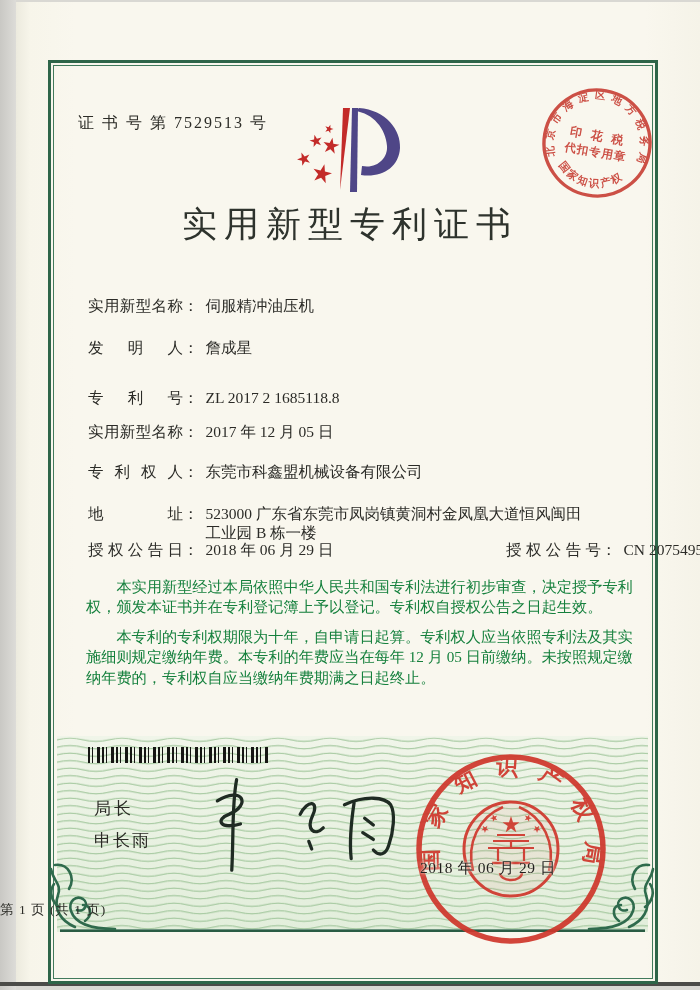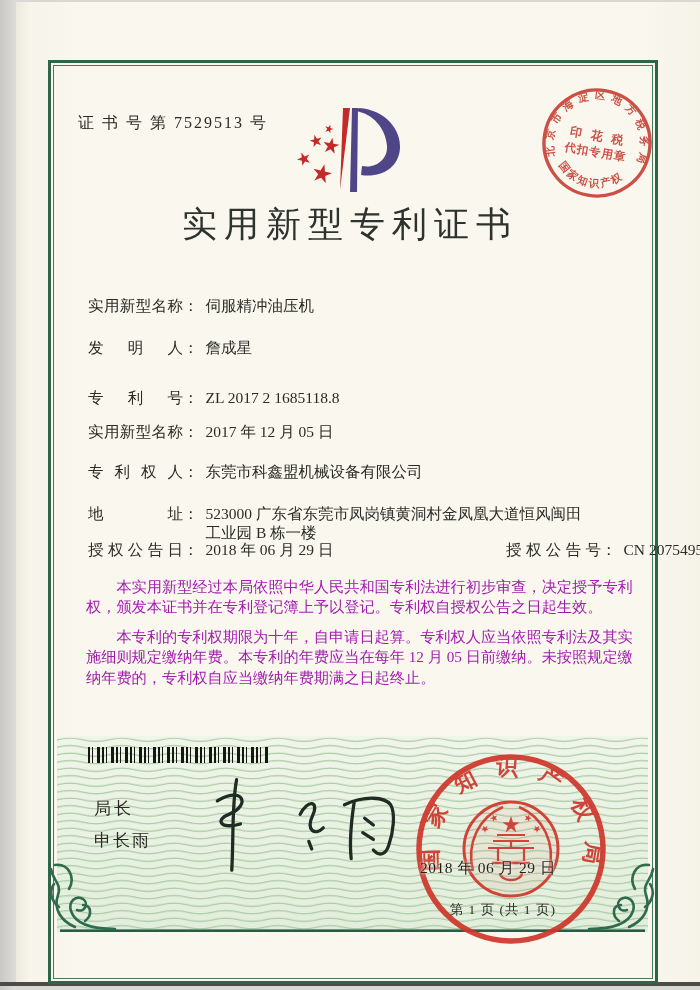--- a/index.html
+++ b/index.html
@@ -13,39 +13,39 @@
   .frame-inner{position:absolute;left:2px;top:2px;right:2px;bottom:2px;border:1px solid #417a5c;}
   .cert-no{position:absolute;left:78px;top:98px;font-size:16px;letter-spacing:2px;color:#2c2c27;margin-top:15px;}
   .logo{position:absolute;left:283px;top:100px;}
   .title{position:absolute;left:0;top:201px;width:700px;text-align:center;font-size:35px;
          letter-spacing:7px;color:#2e332d;font-weight:500;}
   .fieldrow{position:absolute;left:88px;font-size:15.5px;color:#2b2b27;white-space:nowrap;}
   .fieldrow .lbl{display:inline-block;width:95px;text-align:justify;text-align-last:justify;vertical-align:top;}
   .fieldrow .sep{vertical-align:top;}
   .fieldrow .val{margin-left:7px;white-space:pre-line;display:inline-block;vertical-align:top;line-height:19px;}
   .grant-right{position:absolute;left:418px;top:0;}
-  .paras{position:absolute;left:86px;top:577px;width:558px;font-size:15.2px;line-height:20.4px;color:#a21caf;}
+  .paras{position:absolute;left:86px;top:577px;width:558px;font-size:15.2px;line-height:20.4px;color:#15803d;}
   .paras p{margin:0 0 9px 0;text-indent:2em;}
   .panel{position:absolute;left:57px;top:736px;width:591px;height:196px;
          background:linear-gradient(#f0f5e9,#e2eedb);}
   .panel-line{position:absolute;left:60px;top:929px;width:585px;height:0;
               border-top:1px solid #6d9480;border-bottom:2px solid #2a5c44;}
   .ornament{position:absolute;top:851px;}
   .ornament.left{left:45px;}
   .ornament.right{left:587px;transform:scaleX(-1);}
   .barcode{position:absolute;left:88px;top:747px;width:182px;height:16px;
            background:repeating-linear-gradient(90deg,#161614 0 2px,rgba(0,0,0,0) 2px 4px,#161614 4px 5px,rgba(0,0,0,0) 5px 9px,#161614 9px 12px,rgba(0,0,0,0) 12px 14px);}
   .signer-title{position:absolute;left:94px;top:797px;font-size:17px;letter-spacing:3px;color:#2a2a25;}
   .signer-name{position:absolute;left:94px;top:829px;font-size:17px;letter-spacing:2px;color:#2a2a25;text-align:center;}
   .signature{position:absolute;left:198px;top:772px;}
   .seal{position:absolute;left:412px;top:750px;opacity:.92;}
   .seal-date{position:absolute;left:420px;top:858px;width:190px;font-size:15.5px;color:#1f1f1c;letter-spacing:.5px;
              text-shadow:0 0 2px #f3efe2,0 0 4px #f3efe2;}
   .stamp{position:absolute;left:540px;top:86px;transform:rotate(10deg);opacity:.88;}
-  .page-footer{position:absolute;left:0;top:901px;width:556px;text-align:right;font-size:13.5px;color:#2e2e29;letter-spacing:1px;}
+  .page-footer{position:absolute;left:0;top:901px;width:556px;text-align:left;font-size:13.5px;color:#2e2e29;letter-spacing:1px;}
   svg text{font-family:"Liberation Serif","DejaVu Serif",serif;}
 </style>
 </head>
 <body>
 
 <div class="page">
   <div class="scan-edge-left"></div>
   <div class="paper"></div>
   <div class="scan-edge-bottom"></div>
 

